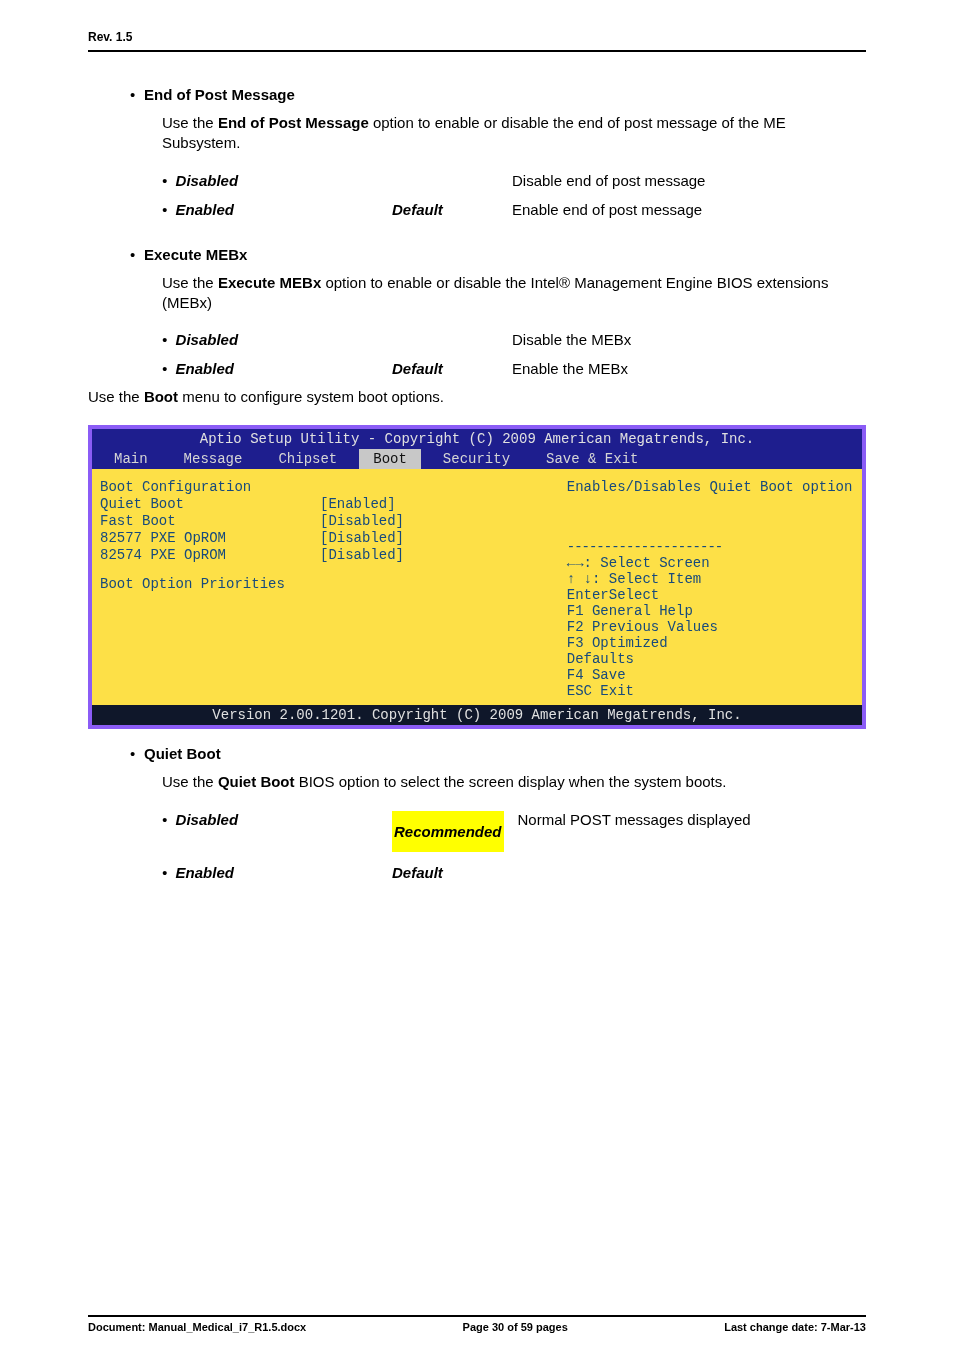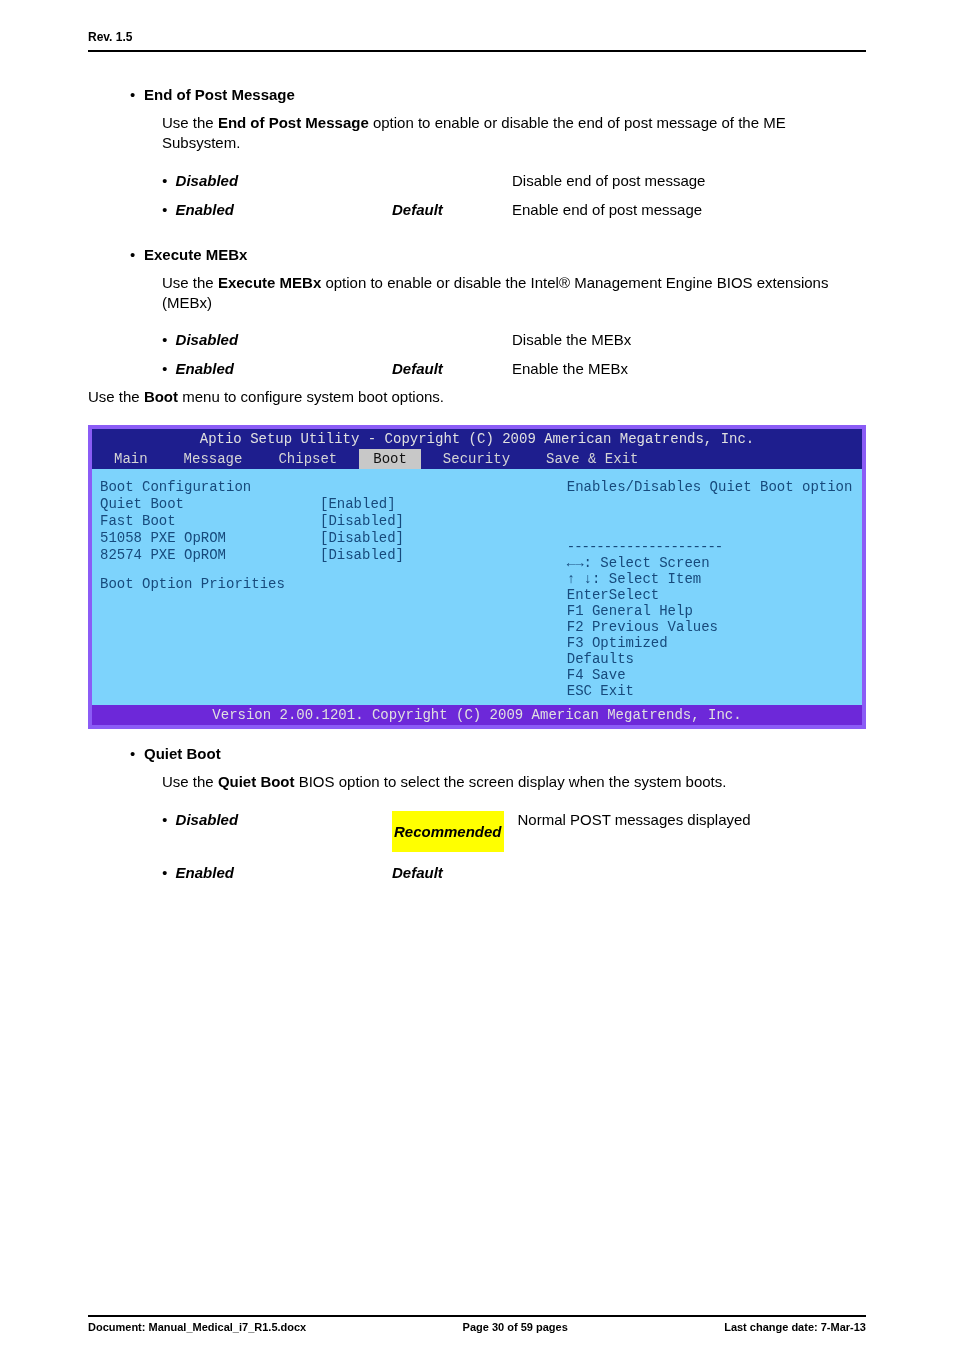--- a/index.html
+++ b/index.html
@@ -45,26 +45,26 @@
     margin: 12px 0 16px 0;
     font-family: "Consolas", "Courier New", monospace;
     font-size: 14px;
     background: #dbdbdb;
     color: #ececec;
   }
   .bios-header { background: #1e1e8e; color: #e0e0e0; padding: 2px 8px; text-align:center; }
   .bios-tabs   { background: #1e1e8e; display:flex; }
   .bios-tab    { padding: 2px 14px; color: #d5d5d5; margin-left: 8px; }
   .bios-tab.active { background: #c8c8c8; color: #111; }
-  .bios-body   { display:flex; background:#7dd3fc; color:#174a7c; padding: 10px 8px 6px 8px; }
+  .bios-body   { display:flex; background:#fde047; color:#174a7c; padding: 10px 8px 6px 8px; }
   .bios-left   { flex: 0.65; }
   .bios-right  { flex: 0.40; }
   .bios-row    { display:flex; margin: 1px 0;}
   .bios-lbl    { width: 220px; }
-  .bios-footer { background:#6d28d9; color:#e0e0e0; padding:2px 8px; text-align:center; }
+  .bios-footer { background:#0f172a; color:#e0e0e0; padding:2px 8px; text-align:center; }
   .bios-divider { color:#174a7c; letter-spacing: -1px; }
   .page-footer {
     position: absolute; bottom: 18px; left: 88px; right: 88px;
     border-top: 2px solid #000; padding-top: 4px;
     display:flex; justify-content: space-between;
     font-size: 11px; font-weight: bold;
   }
 </style>
 </head>
 <body>
@@ -134,21 +134,21 @@
         <div>Boot Configuration</div>
         <div class="bios-row">
             <div class="bios-lbl">Quiet Boot</div>
             <div>[Enabled]</div>
           </div>
         <div class="bios-row">
             <div class="bios-lbl">Fast Boot</div>
             <div>[Disabled]</div>
           </div>
         <div class="bios-row">
-            <div class="bios-lbl">51058 PXE OpROM</div>
+            <div class="bios-lbl">82577 PXE OpROM</div>
             <div>[Disabled]</div>
           </div>
         <div class="bios-row">
             <div class="bios-lbl">82574 PXE OpROM</div>
             <div>[Disabled]</div>
           </div>
         <div style="height:12px"></div>
         <div>Boot Option Priorities</div>
       </div>
       <div class="bios-right">

